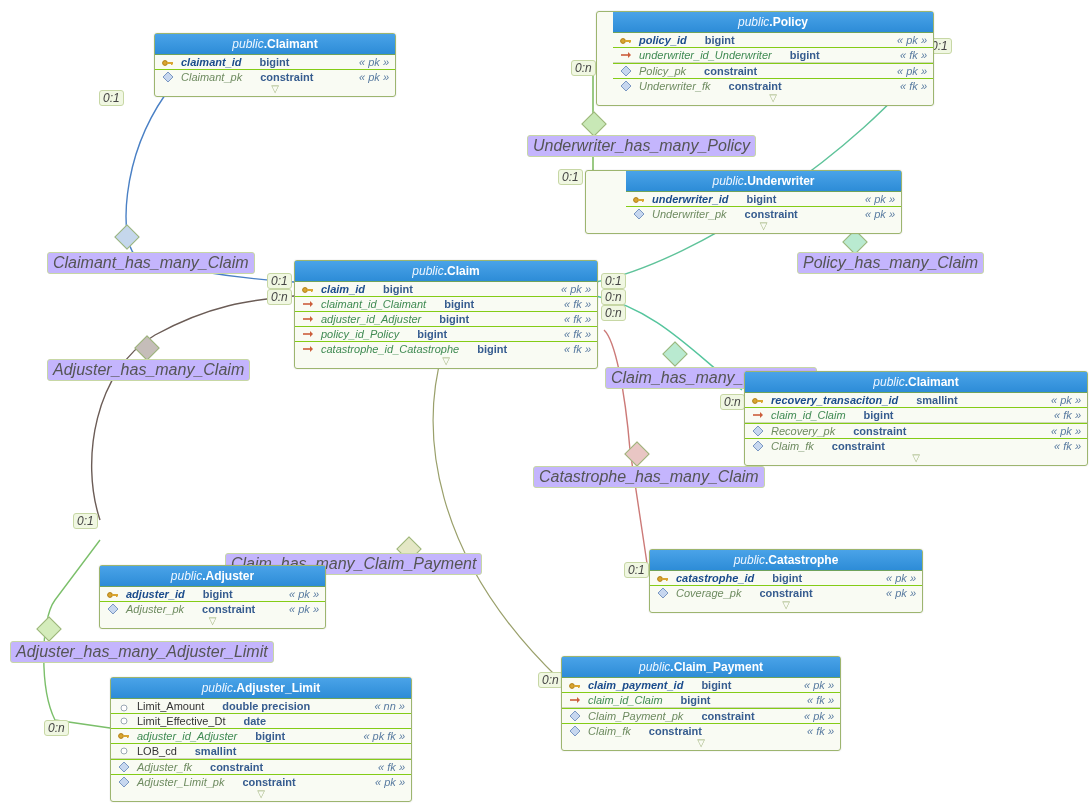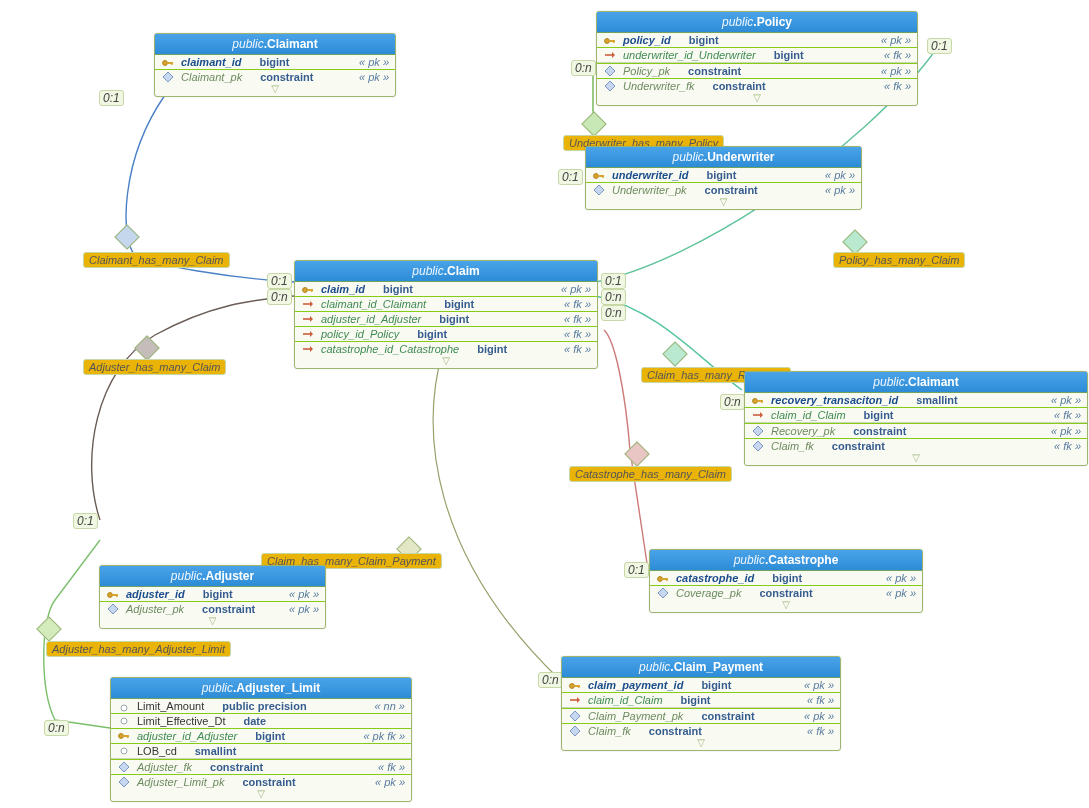--- a/index.html
+++ b/index.html
@@ -16,21 +16,21 @@
   .row .name { flex:0 0 auto; }
   .row .type { flex:1 1 auto; text-align:left; font-weight:bold; color:#365c8f; padding-left:12px; }
   .row .attr { flex:0 0 auto; color:#5a7ca1; font-style:italic; text-align:right; padding-left:8px; }
   .pkname { color:#1b4c8c; font-weight:bold; font-style:italic; }
   .fkname { color:#3f8a52; font-style:italic; }
   .plainname { color:#333; }
   .constraint-row .name { color:#6e8b60; font-style:italic; }
   .rule { height:0; border-top:1px solid #cfd6b8; margin:0; }
   .handle { text-align:center; color:#9fb27a; font-size:10px; line-height:10px; padding-bottom:2px; }
 
-  .rel-label { position:absolute; background:#eab308; border:1px solid #c7d7a5; border-radius:3px; padding:1px 5px; font-style:italic; font-size:11px; color:#555; white-space:nowrap;margin-left:36px; }
+  .rel-label { position:absolute; background:#c4b5fd; border:1px solid #c7d7a5; border-radius:3px; padding:1px 5px; font-style:italic; font-size:16px; color:#555; white-space:nowrap; }
   .card { position:absolute; background:#f0f7e2; border:1px solid #c7d7a5; border-radius:3px; padding:0 3px; font-style:italic; font-size:12px; color:#444; white-space:nowrap; }
   .diamond { position:absolute; width:16px; height:16px; transform:rotate(45deg); border:1px solid #9cb57a; }
 
   
   .i-key svg, .i-fk svg, .i-chip svg, .i-dot svg { display:block; }
 </style>
 </head>
 <body>
 <div class="canvas">
 
@@ -115,21 +115,21 @@
                 <path d="M5 0 L10 5 L5 10 L0 5 Z" fill="#c7d7ef" stroke="#7a97c2"></path>
               </svg>
             </span>
             <span class="name plainname">Claimant_pk</span>
             <span class="type">constraint</span>
             <span class="attr">« pk »</span>
           </div>
         </div>
         <div class="handle">▽</div>
       </div>
-      <div class="entity" style="left: 596px; top: 11px; width: 320px;">
+      <div class="entity" style="left: 596px; top: 11px; width: 320px; padding-left: 16px;">
         <div class="titlebar"><span class="schema">public</span>.<span>Policy</span></div>
         <div class="rows">
           <div class="row">
             <span class="ico i-key">
               <svg width="12" height="10" viewBox="0 0 12 10">
                 <circle cx="3" cy="5" r="2.4" fill="#d9a531" stroke="#b07e14"></circle>
                 <rect x="5" y="4" width="6" height="2" fill="#d9a531"></rect>
                 <rect x="9" y="4" width="1.5" height="3" fill="#d9a531"></rect>
               </svg>
             </span>
@@ -165,21 +165,21 @@
                 <path d="M5 0 L10 5 L5 10 L0 5 Z" fill="#c7d7ef" stroke="#7a97c2"></path>
               </svg>
             </span>
             <span class="name fkname">Underwriter_fk</span>
             <span class="type">constraint</span>
             <span class="attr">« fk »</span>
           </div>
         </div>
         <div class="handle">▽</div>
       </div>
-      <div class="entity" style="left: 585px; top: 146px; width: 275px;">
+      <div class="entity" style="left: 585px; top: 170px; width: 275px; padding-left: 40px;">
         <div class="titlebar"><span class="schema">public</span>.<span>Underwriter</span></div>
         <div class="rows">
           <div class="row">
             <span class="ico i-key">
               <svg width="12" height="10" viewBox="0 0 12 10">
                 <circle cx="3" cy="5" r="2.4" fill="#d9a531" stroke="#b07e14"></circle>
                 <rect x="5" y="4" width="6" height="2" fill="#d9a531"></rect>
                 <rect x="9" y="4" width="1.5" height="3" fill="#d9a531"></rect>
               </svg>
             </span>
@@ -421,21 +421,21 @@
       <div class="entity" style="left: 110px; top: 677px; width: 300px;">
         <div class="titlebar"><span class="schema">public</span>.<span>Adjuster_Limit</span></div>
         <div class="rows">
           <div class="row">
             <span class="ico i-dot">
               <svg width="8" height="8" viewBox="0 0 8 8">
                 <circle cx="4" cy="4" r="3" fill="#fff" stroke="#9aa8b3"></circle>
               </svg>
             </span>
             <span class="name plainname">Limit_Amount</span>
-            <span class="type">public precision</span>
+            <span class="type">double precision</span>
             <span class="attr">« nn »</span>
           </div>
           <div class="row">
             <span class="ico i-dot">
               <svg width="8" height="8" viewBox="0 0 8 8">
                 <circle cx="4" cy="4" r="3" fill="#fff" stroke="#9aa8b3"></circle>
               </svg>
             </span>
             <span class="name plainname">Limit_Effective_Dt</span>
             <span class="type">date</span>

